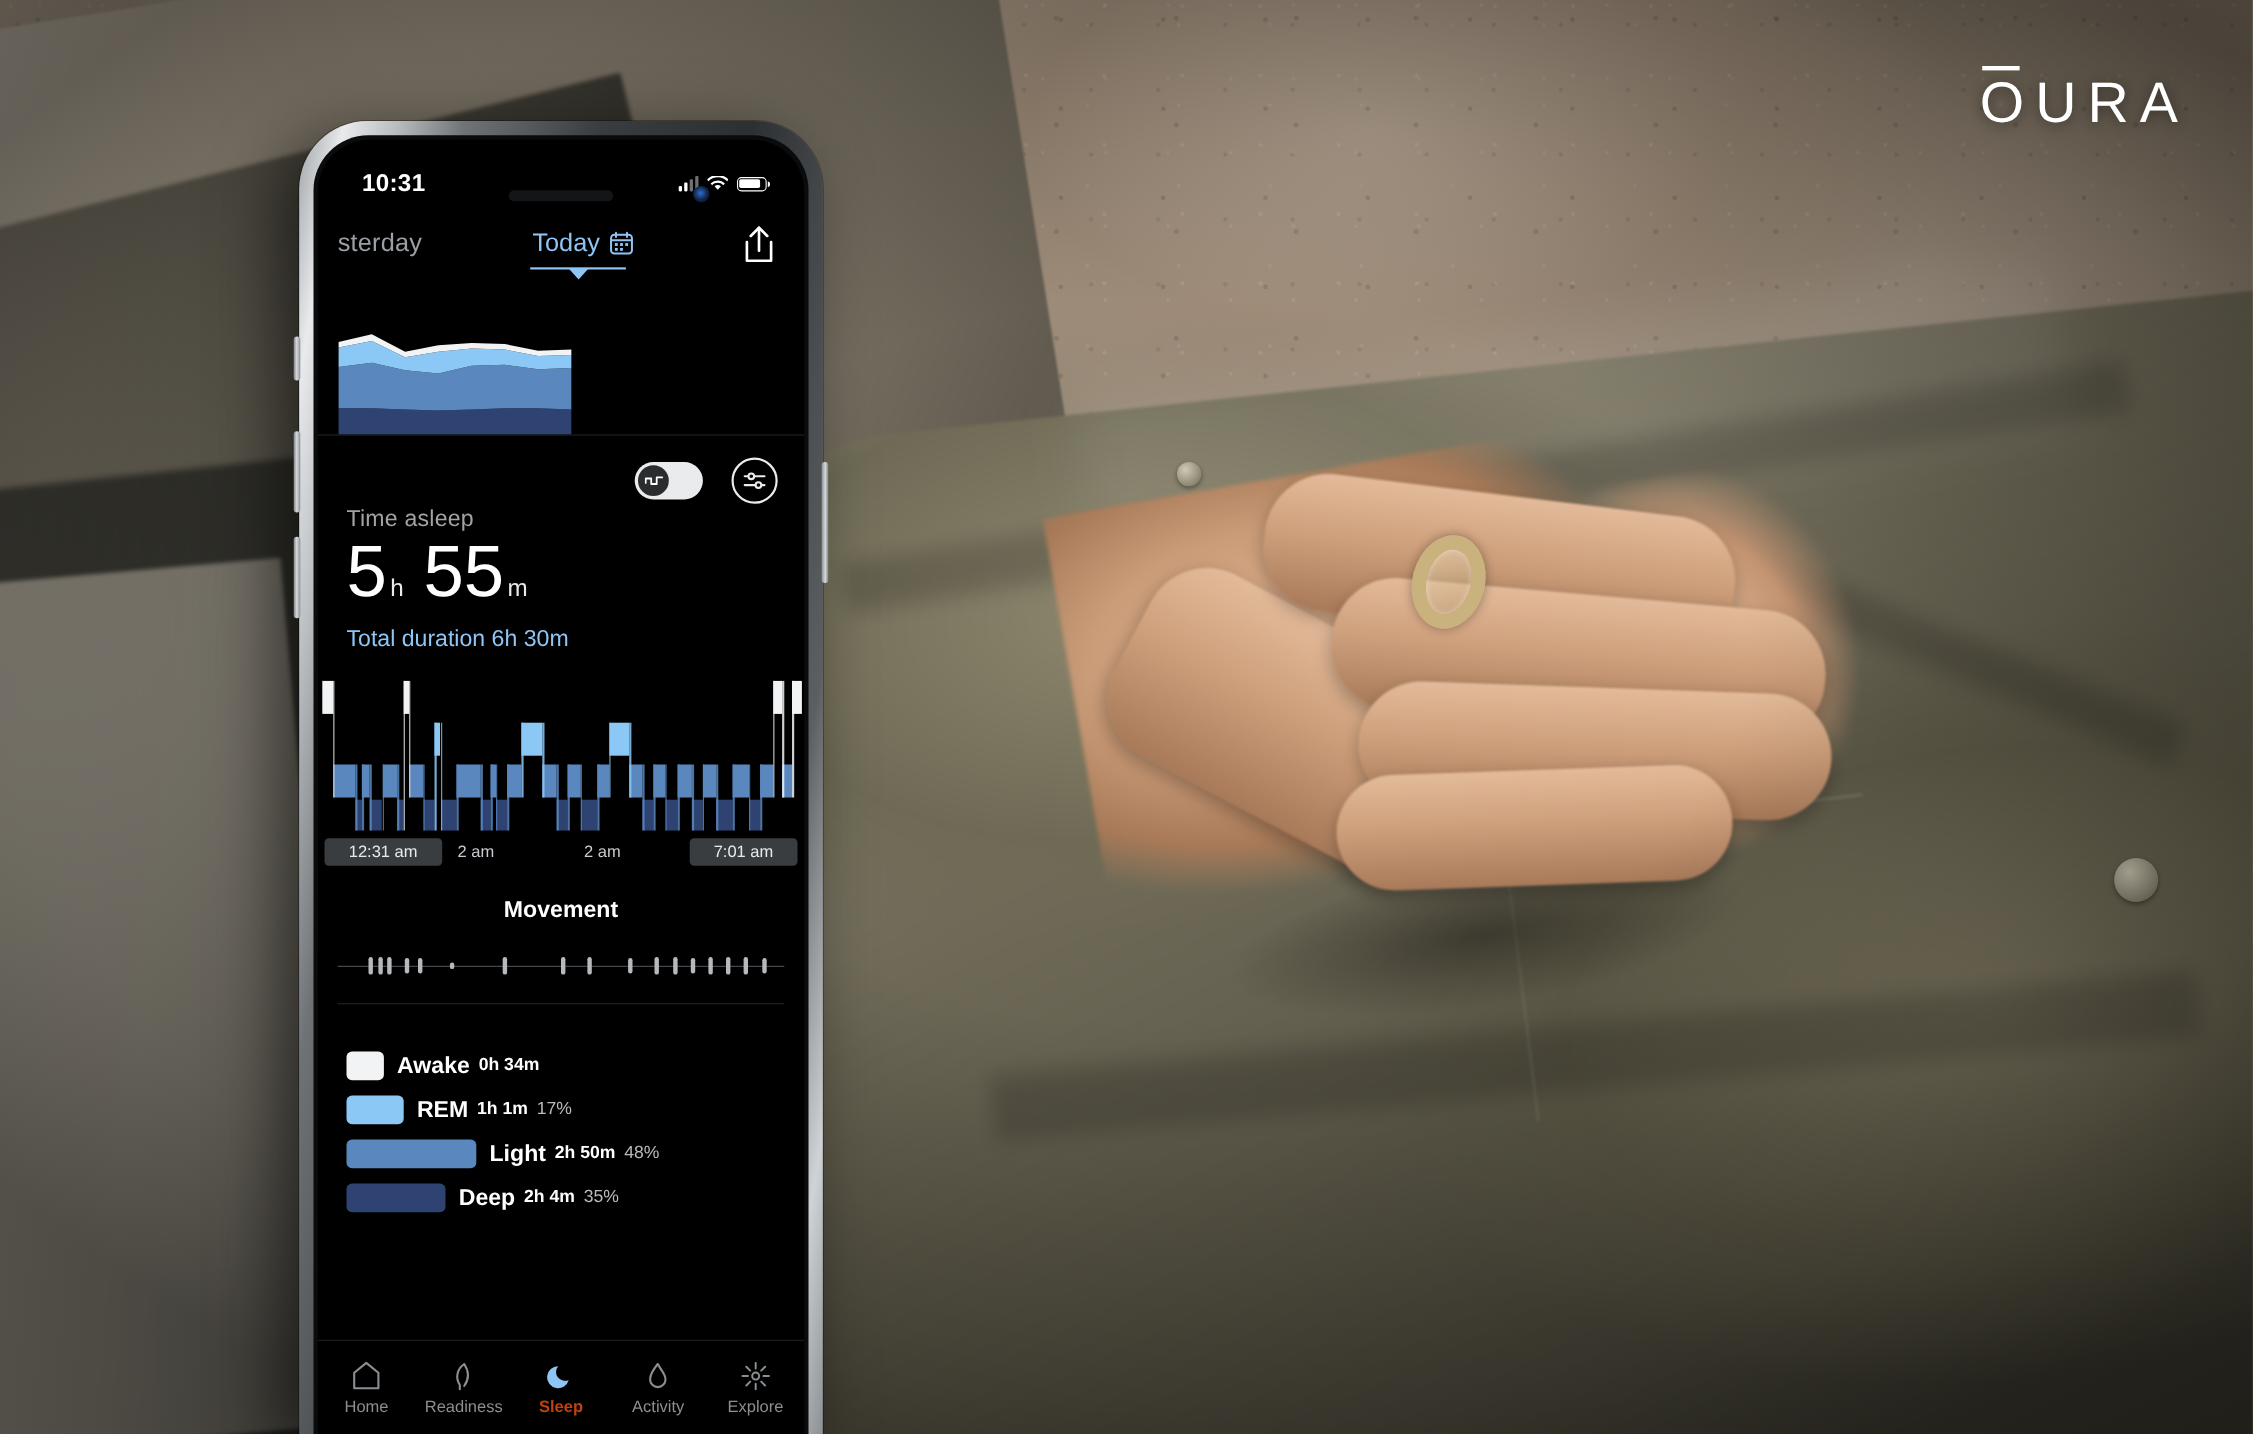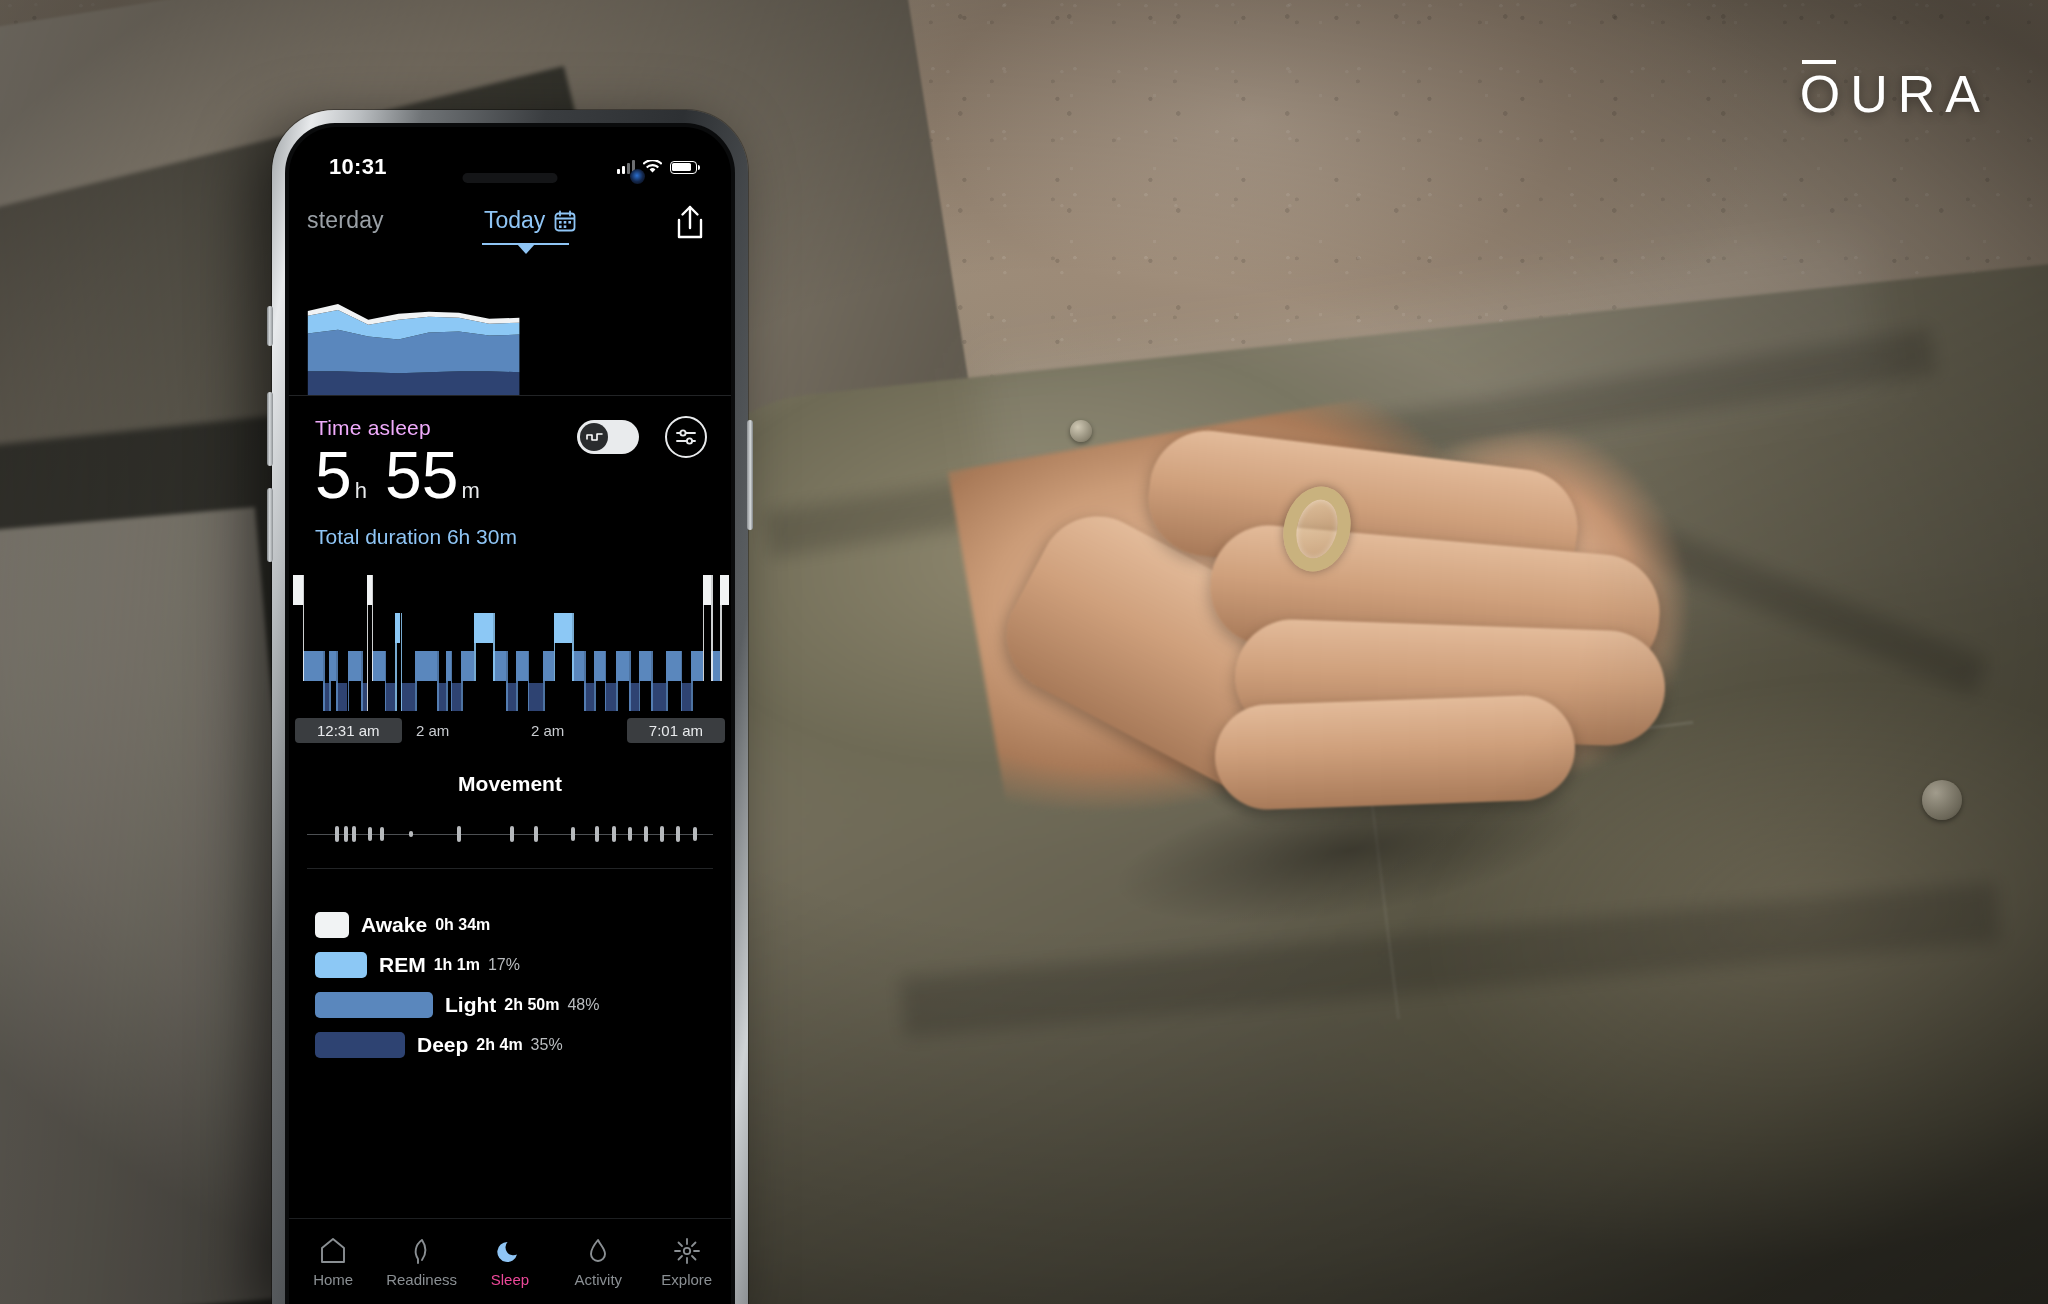--- a/index.html
+++ b/index.html
@@ -255,21 +255,21 @@
 
   
   #content { position: absolute; top: 130px; left: 0; right: 0; bottom: 0; }
 
   
   #trend { position: relative; height: 110px; margin-top: 28px; }
   .divider { height: 1px; background: #222426; }
 
   
   #asleep-card { padding: 20px 26px 0 26px; position: relative; }
-  #asleep-label { font-size: 21px; color: #f0abfc; letter-spacing: .2px; }
+  #asleep-label { font-size: 21px; color: #a3a3a3; letter-spacing: .2px; margin-top: 44px; }
   #asleep-value { margin-top: 2px; display: flex; align-items: baseline; }
   #asleep-h { font-size: 66px; font-weight: 300; line-height: 1; }
   .unit { font-size: 22px; font-weight: 300; margin-left: 3px; color: #e8eaec; }
   #asleep-m { font-size: 66px; font-weight: 300; line-height: 1; margin-left: 18px; }
   #total-duration { margin-top: 17px; font-size: 21px; color: #8fc5f5; }
 
   #toggle-pill {
     position: absolute; right: 92px; top: 24px;
     width: 62px; height: 34px; border-radius: 17px; background: #e9ebed;
     display: flex; align-items: center; padding: 3px;
@@ -314,21 +314,21 @@
 
   
   #bottom-nav {
     position: absolute; bottom: 0; left: 0; right: 0; height: 86px;
     background: #000; border-top: 1px solid #1d1f21;
     display: flex; align-items: center; justify-content: space-around;
     z-index: 25;
   }
   .nav-item { display: flex; flex-direction: column; align-items: center; gap: 5px; width: 88px; }
   .nav-label { font-size: 15px; color: #8a8f93; }
-  .nav-item.active .nav-label { color: #ec4899; font-weight: 400; }
+  .nav-item.active .nav-label { color: #c2410c; font-weight: 700; }
   .nav-ico { height: 30px; display: flex; align-items: center; justify-content: center; }
 </style>
 </head>
 <body>
 
 <div id="photo">
   <div class="bg-base"></div>
   <div class="bg-grain"></div>
   <div class="fabric-left"></div>
   <div class="fabric-left2"></div>

